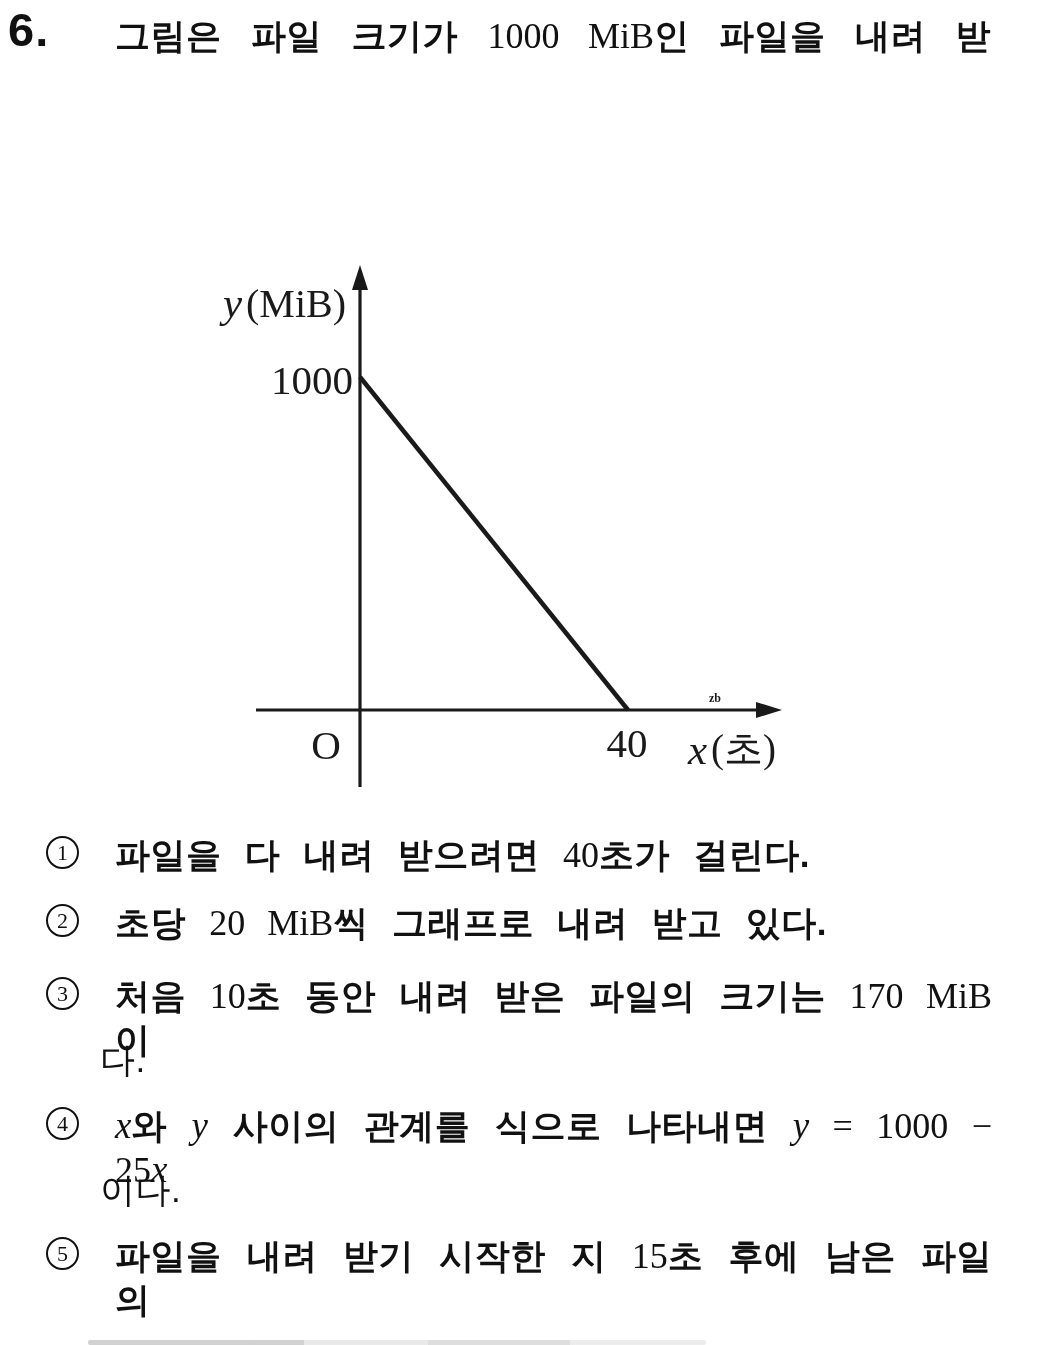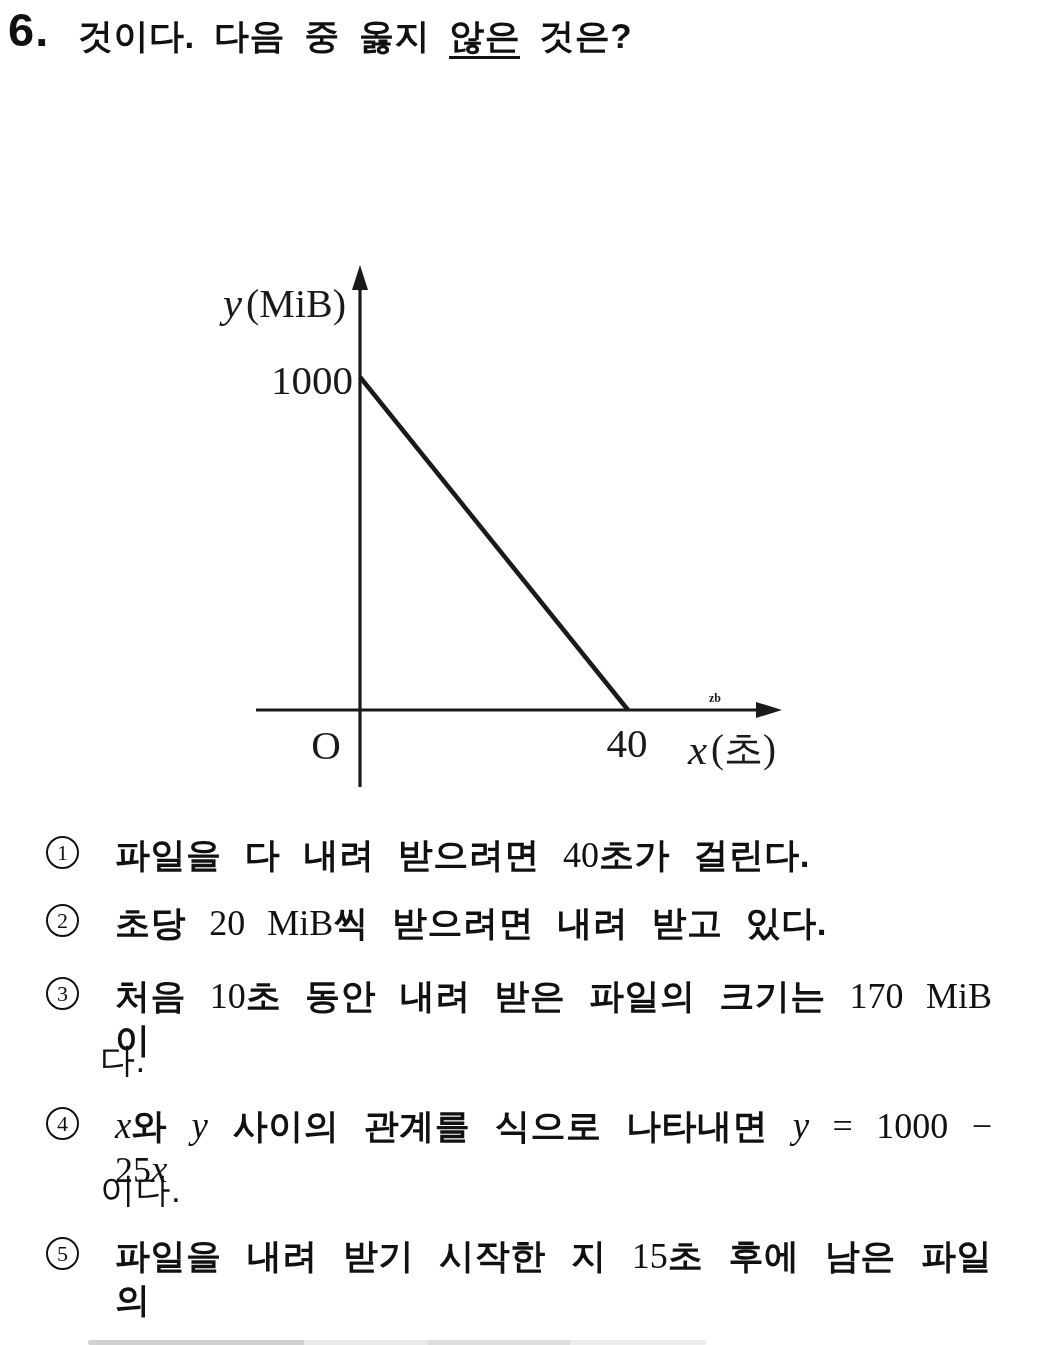--- a/index.html
+++ b/index.html
@@ -55,21 +55,21 @@
     opacity:.45;border-radius:2px;
   }
 </style>
 </head>
 <body>
 
 <div class="page">
 
   <div class="qnum">6.</div>
   <div class="qtext">
-    <div class="qline"><span class="seg-k">것이다. 다음 중 옳지 </span><span class="seg-ku">않은</span><span class="seg-k"> 것은?</span></div>
+    <div class="qline j indent"><span class="seg-k">그림은 파일 크기가 </span><span class="seg-m">1000 MiB</span><span class="seg-k">인 파일을 내려 받</span></div>
   </div>
 
   <svg class="graph" width="620" height="545" viewBox="0 0 620 545">
 
     <line x1="170" y1="12" x2="170" y2="524" stroke-width="3.2"></line>
     <polygon points="170,2 162,27 178,27"></polygon>
     <line x1="66" y1="447" x2="584" y2="447" stroke-width="3.2"></line>
     <polygon points="592,447 566,439 566,455"></polygon>
 
     <line x1="170" y1="114" x2="438" y2="447" stroke-width="4.5"></line>
@@ -84,21 +84,21 @@
     <text x="519" y="439" font-size="12" font-weight="bold" fill="#444">zb</text>
   </svg>
 
   <div class="opt" style="top:833px">
     <span class="optmarker">1</span>
     <div class="optline"><span class="seg-k">파일을 다 내려 받으려면 </span><span class="seg-m">40</span><span class="seg-k">초가 걸린다.</span></div>
   </div>
 
   <div class="opt" style="top:901px">
     <span class="optmarker">2</span>
-    <div class="optline"><span class="seg-k">초당 </span><span class="seg-m">20 MiB</span><span class="seg-k">씩 받으려면 내려 받고 있다.</span></div>
+    <div class="optline"><span class="seg-k">초당 </span><span class="seg-m">20 MiB</span><span class="seg-k">씩 그래프로 내려 받고 있다.</span></div>
   </div>
 
   <div class="opt" style="top:974px">
     <span class="optmarker">3</span>
     <div class="optline j"><span class="seg-k">처음 </span><span class="seg-m">10</span><span class="seg-k">초 동안 내려 받은 파일의 크기는 </span><span class="seg-m">170 MiB</span><span class="seg-k">이</span></div>
   </div>
   <div class="optcont light" style="top:1038px"><span class="seg-k">다.</span></div>
 
   <div class="opt" style="top:1104px">
     <span class="optmarker">4</span>

